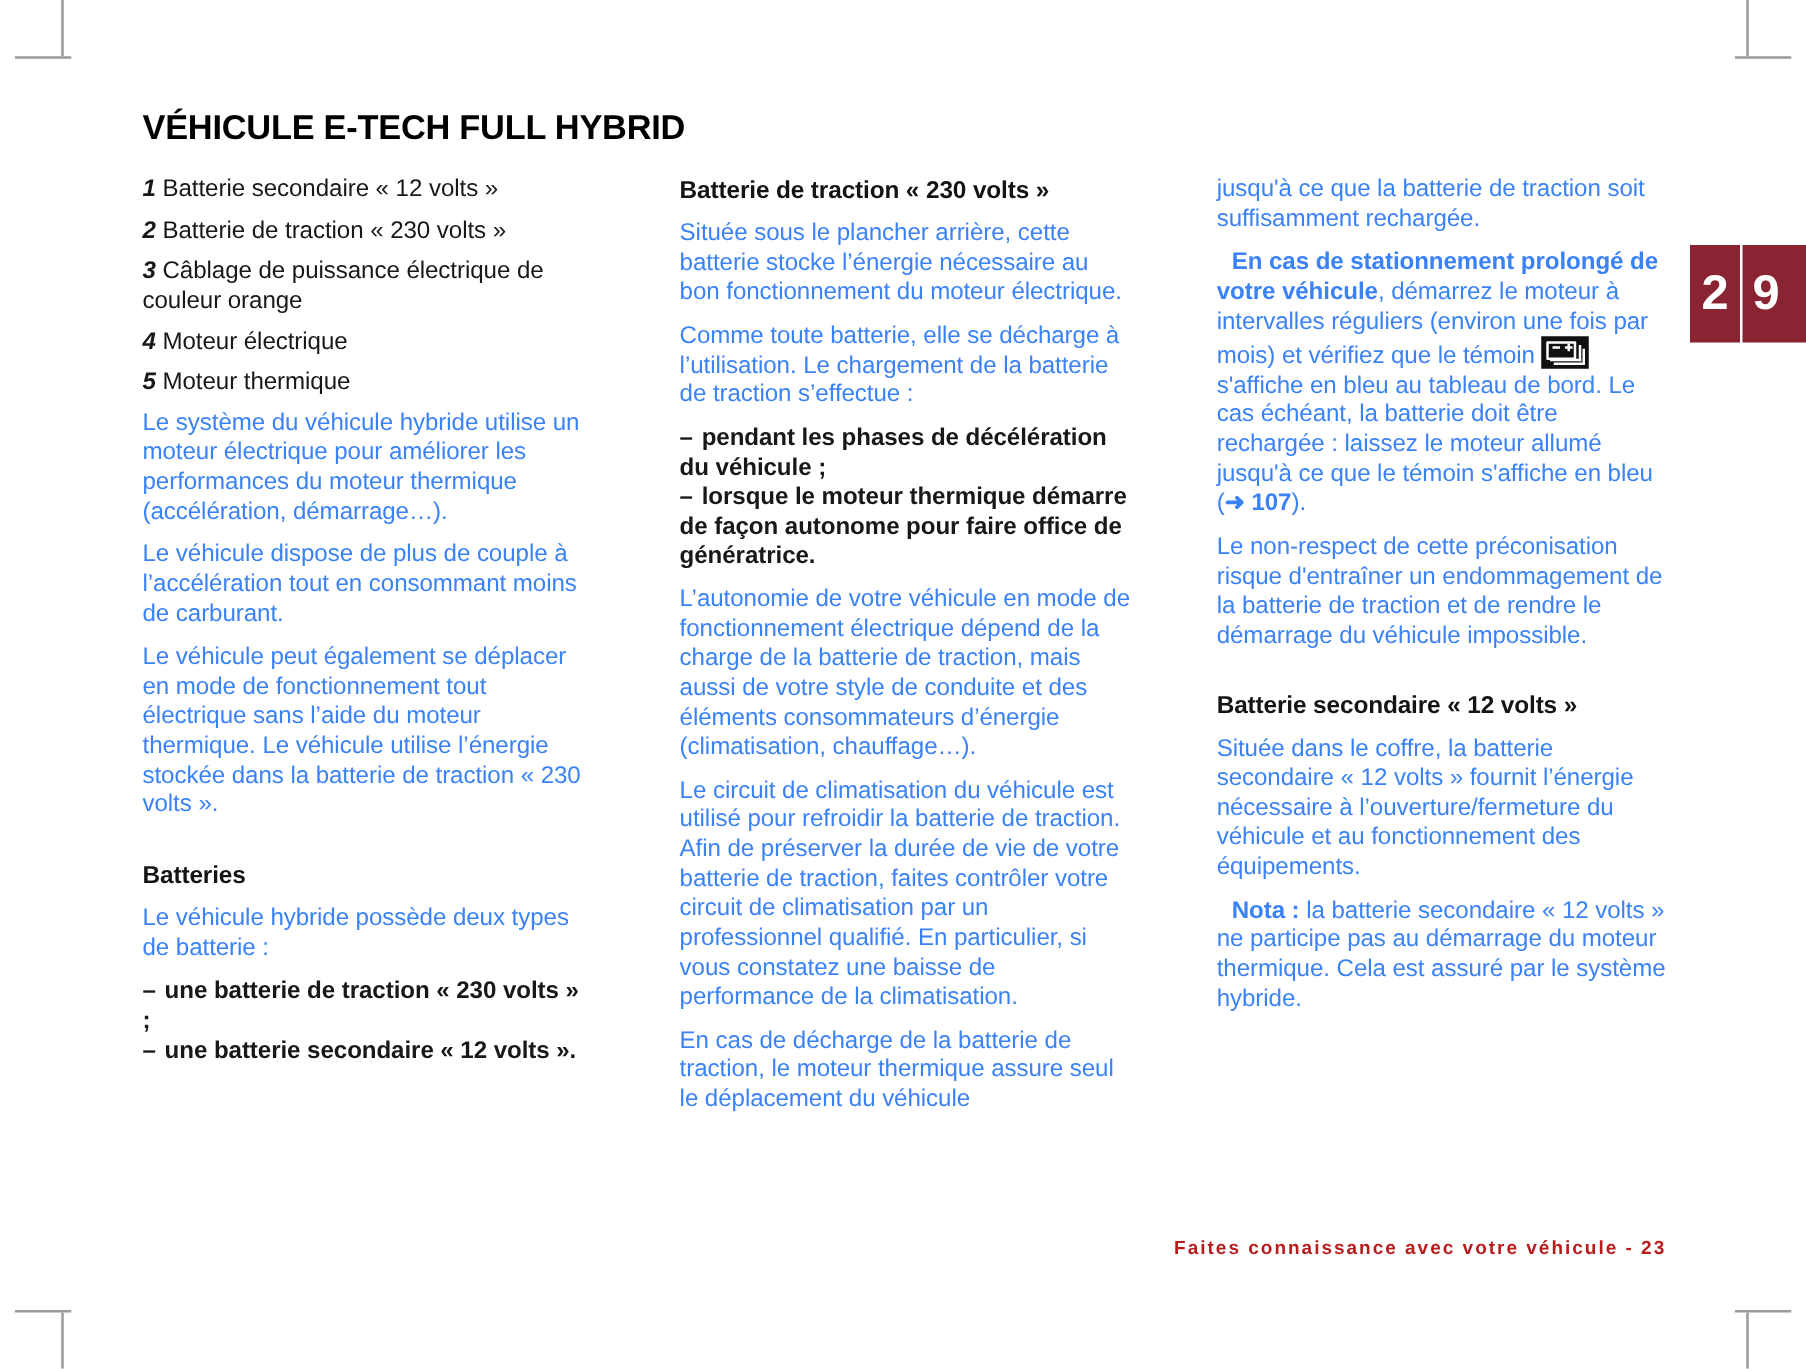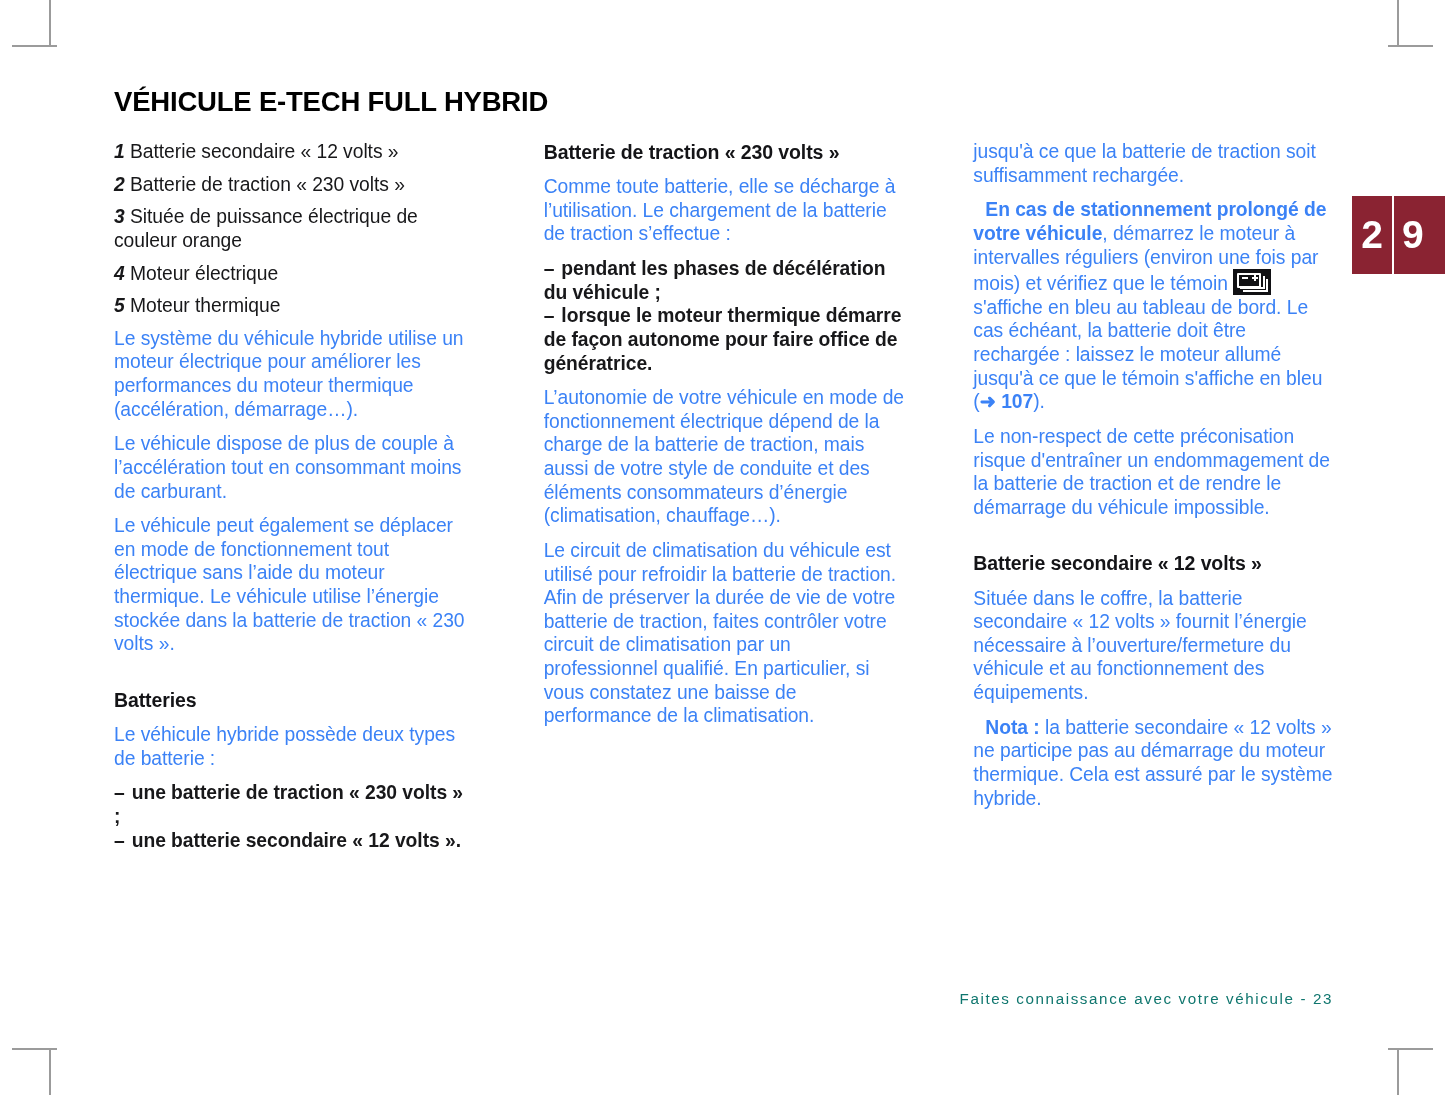--- a/index.html
+++ b/index.html
@@ -173,23 +173,23 @@
   .battery-icon .stack2 { left: 10px; top: 10px; width: 25px; height: 13px; }
 
   .arrow-ref { font-weight: 700; }
 
   
   .footer {
     position: absolute;
     right: 112px;
     top: 990px;
     font-size: 15.2px;
-    font-weight: 400;
+    font-weight: 700;
     letter-spacing: 1.6px;
-    color: #0f766e;
+    color: #b91c1c;
     white-space: nowrap;
     padding-left: 28px;
   }
 </style>
 </head>
 <body>
 
 <div class="page">
 
   <div class="crop v crop-tl-v"></div>
@@ -215,21 +215,21 @@
       <div class="numitem">
         <b>1</b>
         <span>Batterie secondaire « 12 volts »</span>
       </div>
       <div class="numitem">
         <b>2</b>
         <span>Batterie de traction « 230 volts »</span>
       </div>
       <div class="numitem">
         <b>3</b>
-        <span>Située de puissance électrique de couleur orange</span>
+        <span>Câblage de puissance électrique de couleur orange</span>
       </div>
       <div class="numitem">
         <b>4</b>
         <span>Moteur électrique</span>
       </div>
       <div class="numitem">
         <b>5</b>
         <span>Moteur thermique</span>
       </div>
 
@@ -249,33 +249,35 @@
           <span class="dash">–</span><span>une batterie secondaire « 12 volts ».</span>
         </span>
       </div>
 
     </div>
 
     <div class="col col-2">
 
       <h2 class="sec-head">Batterie de traction « 230 volts »</h2>
 
+      <p class="body">Située sous le plancher arrière, cette batterie stocke l’énergie nécessaire au bon fonctionnement du moteur électrique.</p>
       <p class="body">Comme toute batterie, elle se décharge à l’utilisation. Le chargement de la batterie de traction s’effectue :</p>
 
       <div class="dash-list">
         <span class="d-item">
           <span class="dash">–</span><span>pendant les phases de décélération du véhicule ;</span>
         </span>
         <span class="d-item">
           <span class="dash">–</span><span>lorsque le moteur thermique démarre de façon autonome pour faire office de génératrice.</span>
         </span>
       </div>
 
       <p class="body">L’autonomie de votre véhicule en mode de fonctionnement électrique dépend de la charge de la batterie de traction, mais aussi de votre style de conduite et des éléments consommateurs d’énergie (climatisation, chauffage…).</p>
       <p class="body">Le circuit de climatisation du véhicule est utilisé pour refroidir la batterie de traction. Afin de préserver la durée de vie de votre batterie de traction, faites contrôler votre circuit de climatisation par un professionnel qualifié. En particulier, si vous constatez une baisse de performance de la climatisation.</p>
+      <p class="body">En cas de décharge de la batterie de traction, le moteur thermique assure seul le déplacement du véhicule</p>
 
     </div>
 
     <div class="col col-3">
 
       <p class="body">jusqu'à ce que la batterie de traction soit suffisamment rechargée.</p>
 
       <p class="body">
         <span class="bold">En cas de stationnement prolongé de votre véhicule</span><span>, démarrez le moteur à intervalles réguliers (environ une fois par mois) et vérifiez que le témoin</span><span class="battery-icon"><span class="stack2"></span><span class="stack1"></span><span class="body">
               <span class="term-m"></span>

